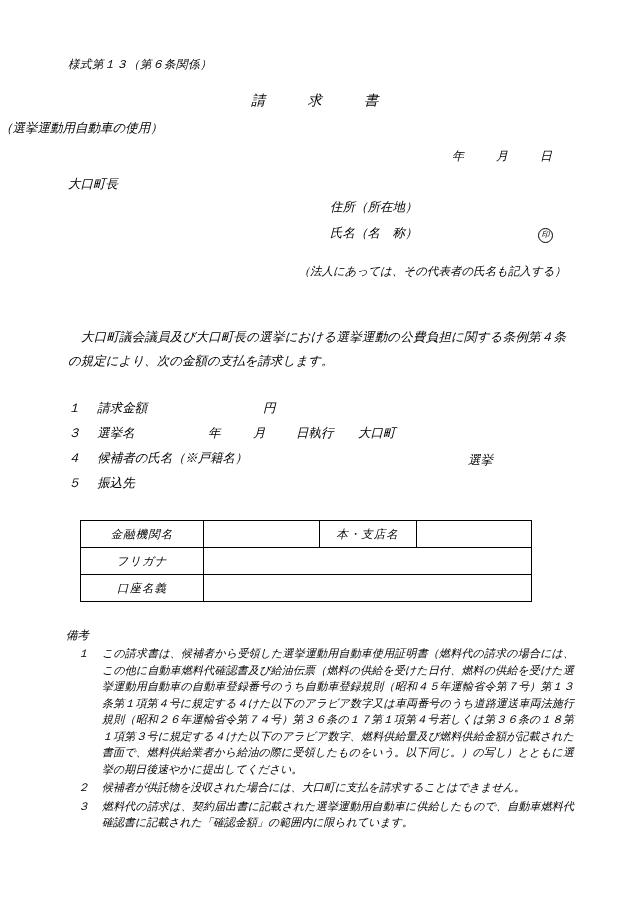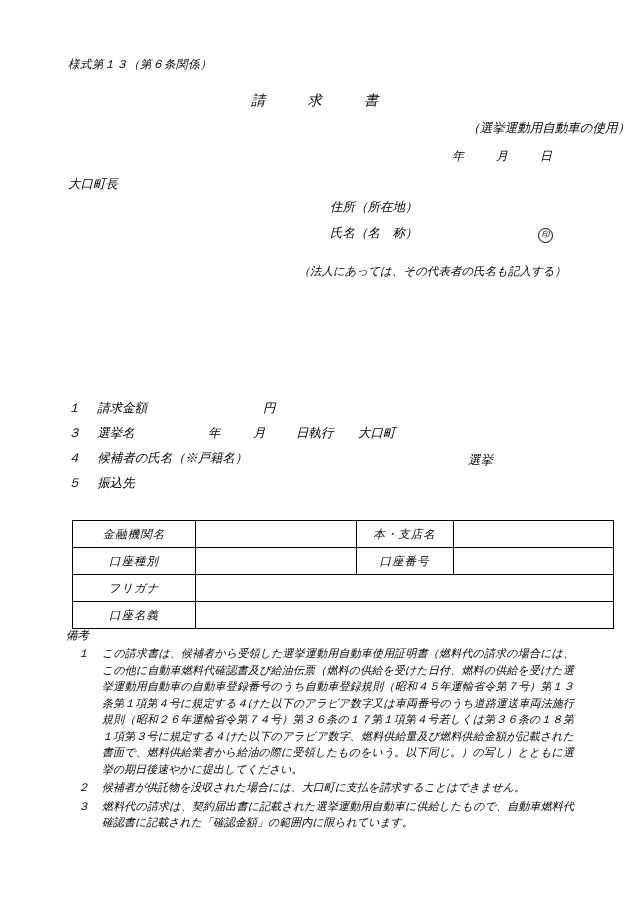--- a/index.html
+++ b/index.html
@@ -39,21 +39,21 @@
     text-align: center;
     font-size: 14px;
     letter-spacing: 0.5px;
   }
   .doc-title .sp { display: inline-block; width: 34px; }
   .doc-subtitle {
     position: absolute;
     left: 0;
     right: 0;
     top: 120px;
-    text-align: right;
+    text-align: left;
     font-size: 12.5px;
   }
   .date-line {
     position: absolute;
     left: 0;
     right: 78px;
     top: 148px;
     text-align: right;
     font-size: 12px;
   }
@@ -136,24 +136,24 @@
     white-space: nowrap;
   }
   .ef1 { position: absolute; left: 140px; }
   .ef2 { position: absolute; left: 185px; }
   .ef3 { position: absolute; left: 228px; }
   .ef4 { position: absolute; left: 290px; }
   .ef5 { position: absolute; left: 400px; margin-top: 27px; }
 
   table.bank {
     position: absolute;
-    left: 72px;
+    left: 80px;
     top: 520px;
     border-collapse: collapse;
-    width: 542px;
+    width: 452px;
     font-size: 11.5px;
   }
   table.bank td {
     border: 1px solid #000;
     height: 22px;
     padding: 2px 6px;
     vertical-align: middle;
   }
   td.lbl {
     width: 110px;
@@ -220,20 +220,21 @@
   <div class="addressee">大口町長</div>
 
   <div class="addr-block">
     <div>住所（所在地）</div>
     <div>氏名（名　称）</div>
   </div>
   <div class="seal">印</div>
 
   <div class="note-rep">（法人にあっては、その代表者の氏名も記入する）</div>
 
+  <div class="body-para">大口町議会議員及び大口町長の選挙における選挙運動の公費負担に関する条例第４条の規定により、次の金額の支払を請求します。</div>
 
   <div class="items">
 
     <div class="item-row">
       <span class="item-num">１</span>
       <span class="item-label">請求金額</span>
       <span class="amt-unit">円</span>
     </div>
 
 
@@ -260,26 +261,20 @@
     </div>
 
   </div>
 
   <table class="bank">
     <tbody>
       <tr>
         <td class="lbl">金融機関名</td>
         <td class="val"></td>
         <td class="lbl2">本・支店名</td>
-        <td class="val"></td>
-      </tr>
-      <tr>
-        <td class="lbl">口座種別</td>
-        <td class="val"></td>
-        <td class="lbl2">口座番号</td>
         <td class="val"></td>
       </tr>
       <tr>
         <td class="lbl">フリガナ</td>
         <td class="val" colspan="3"></td>
       </tr>
       <tr>
         <td class="lbl">口座名義</td>
         <td class="val" colspan="3"></td>
       </tr>

